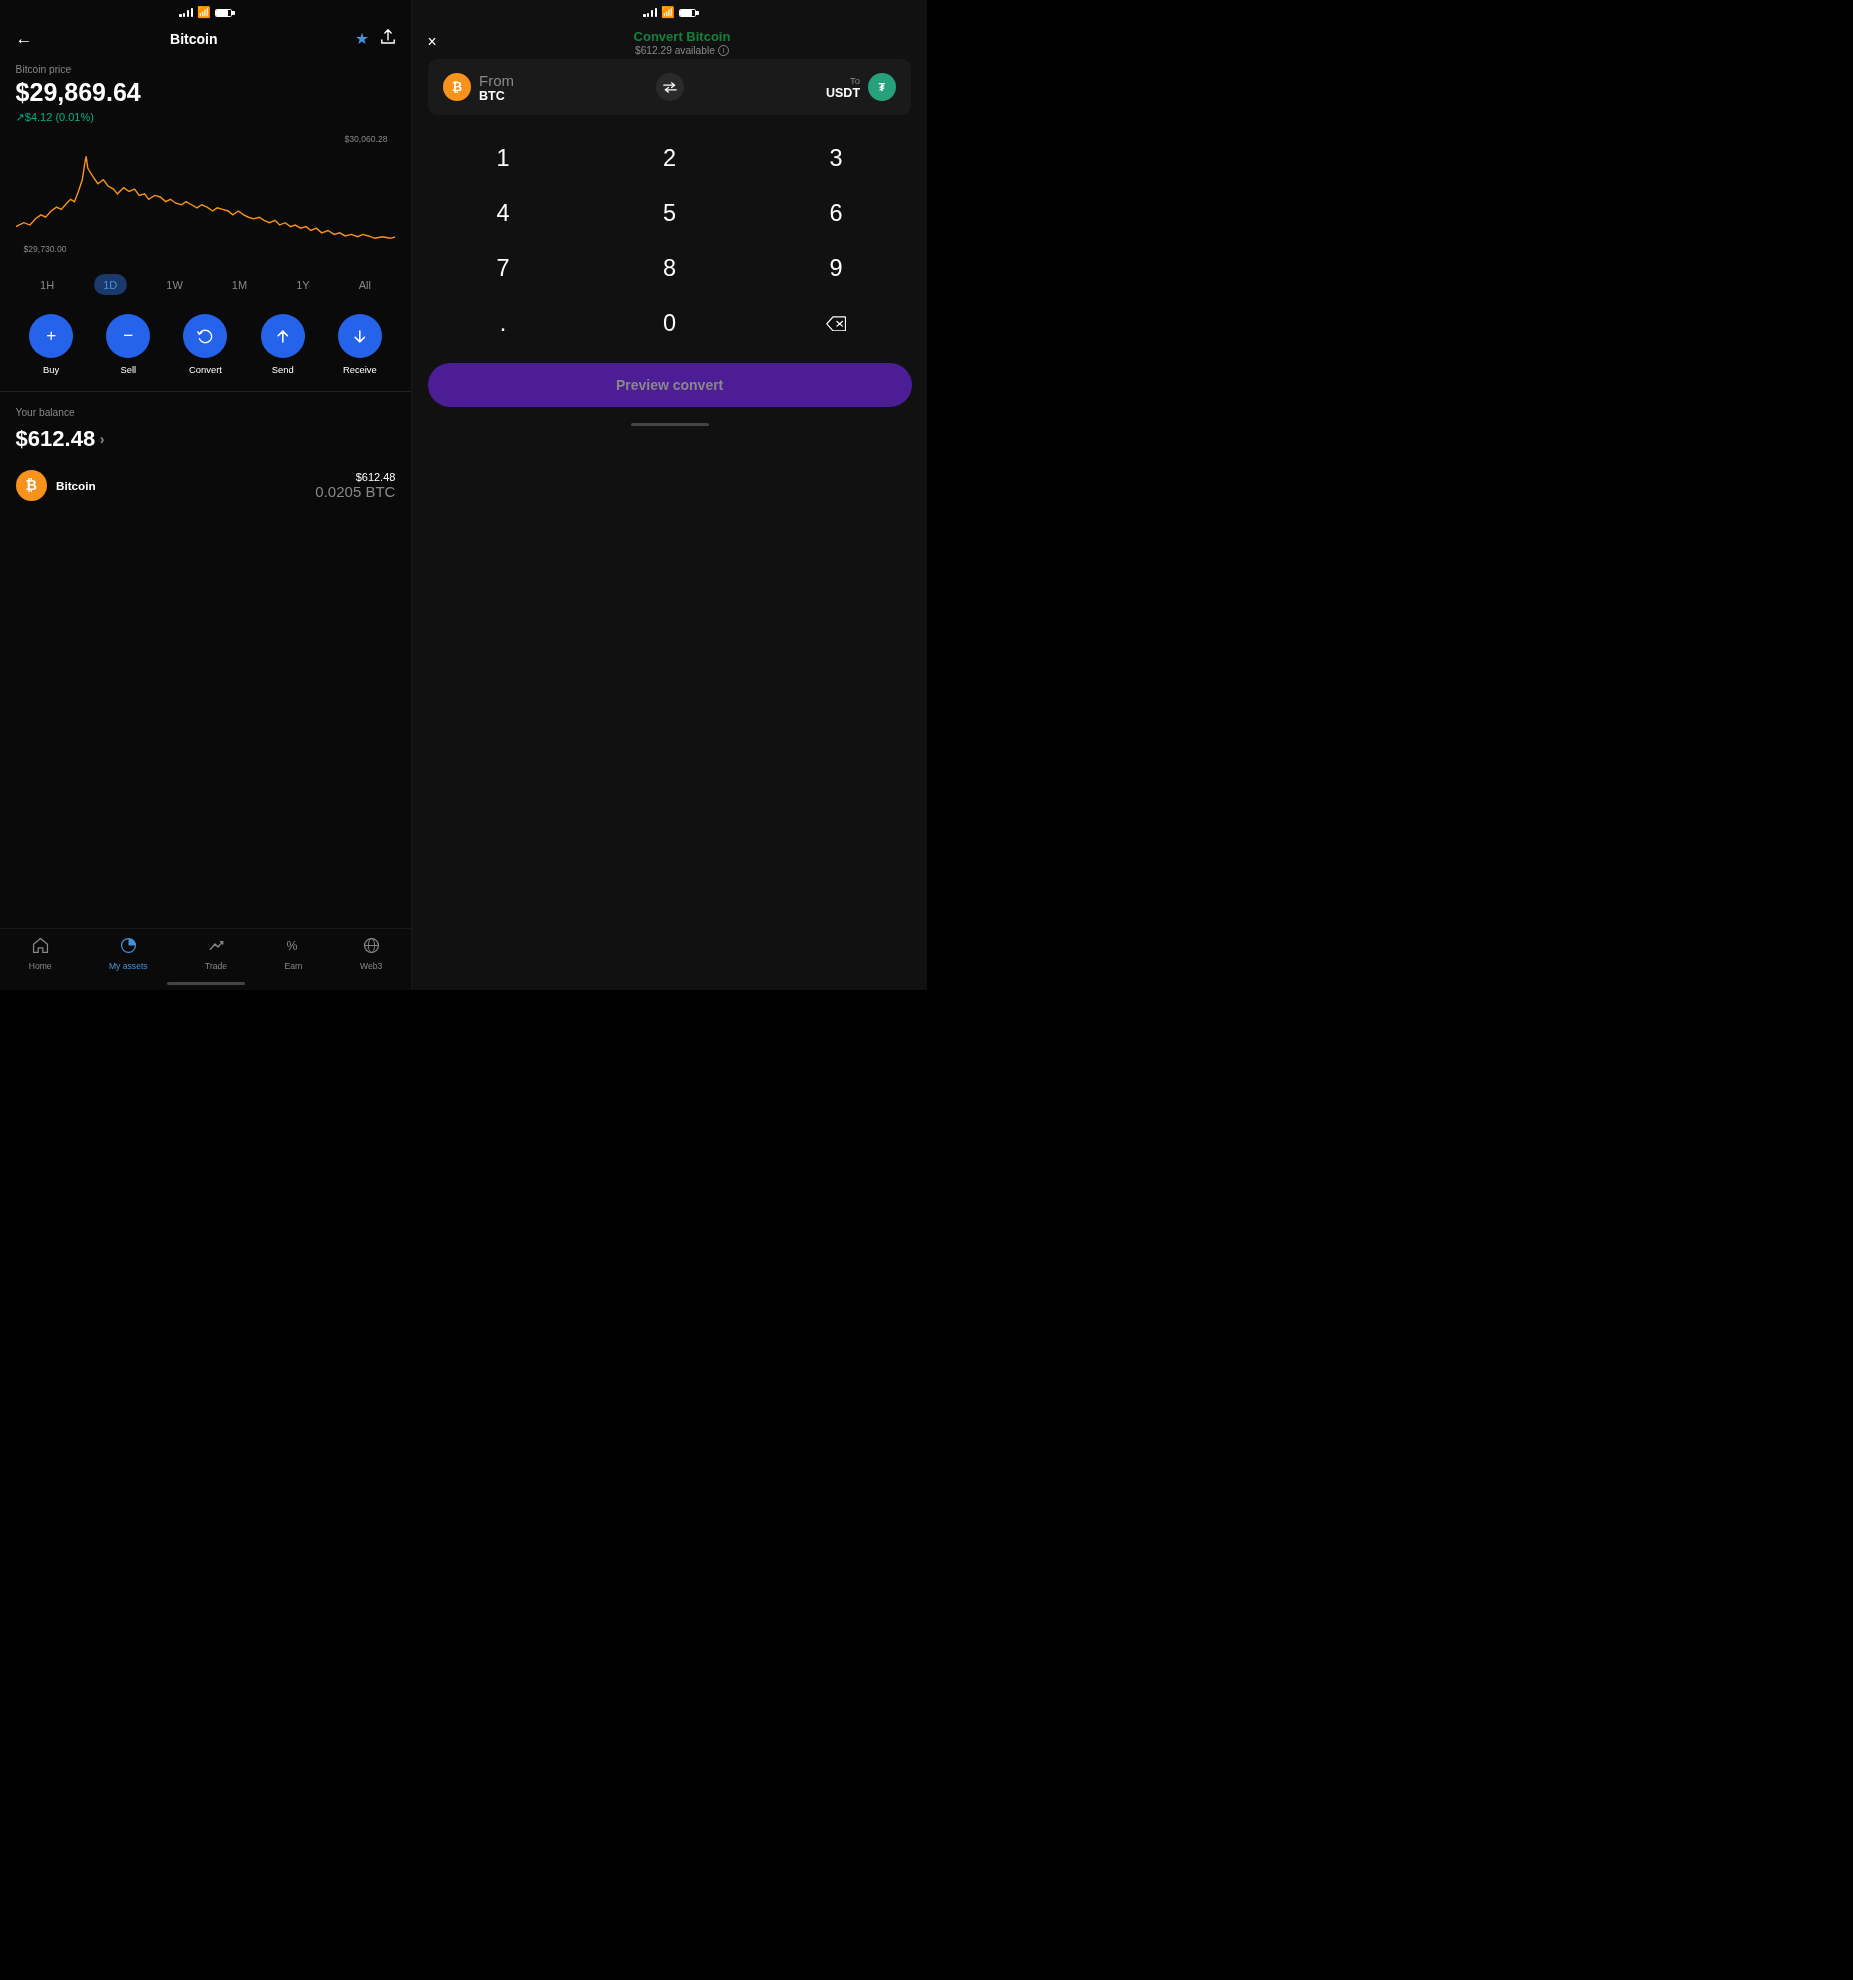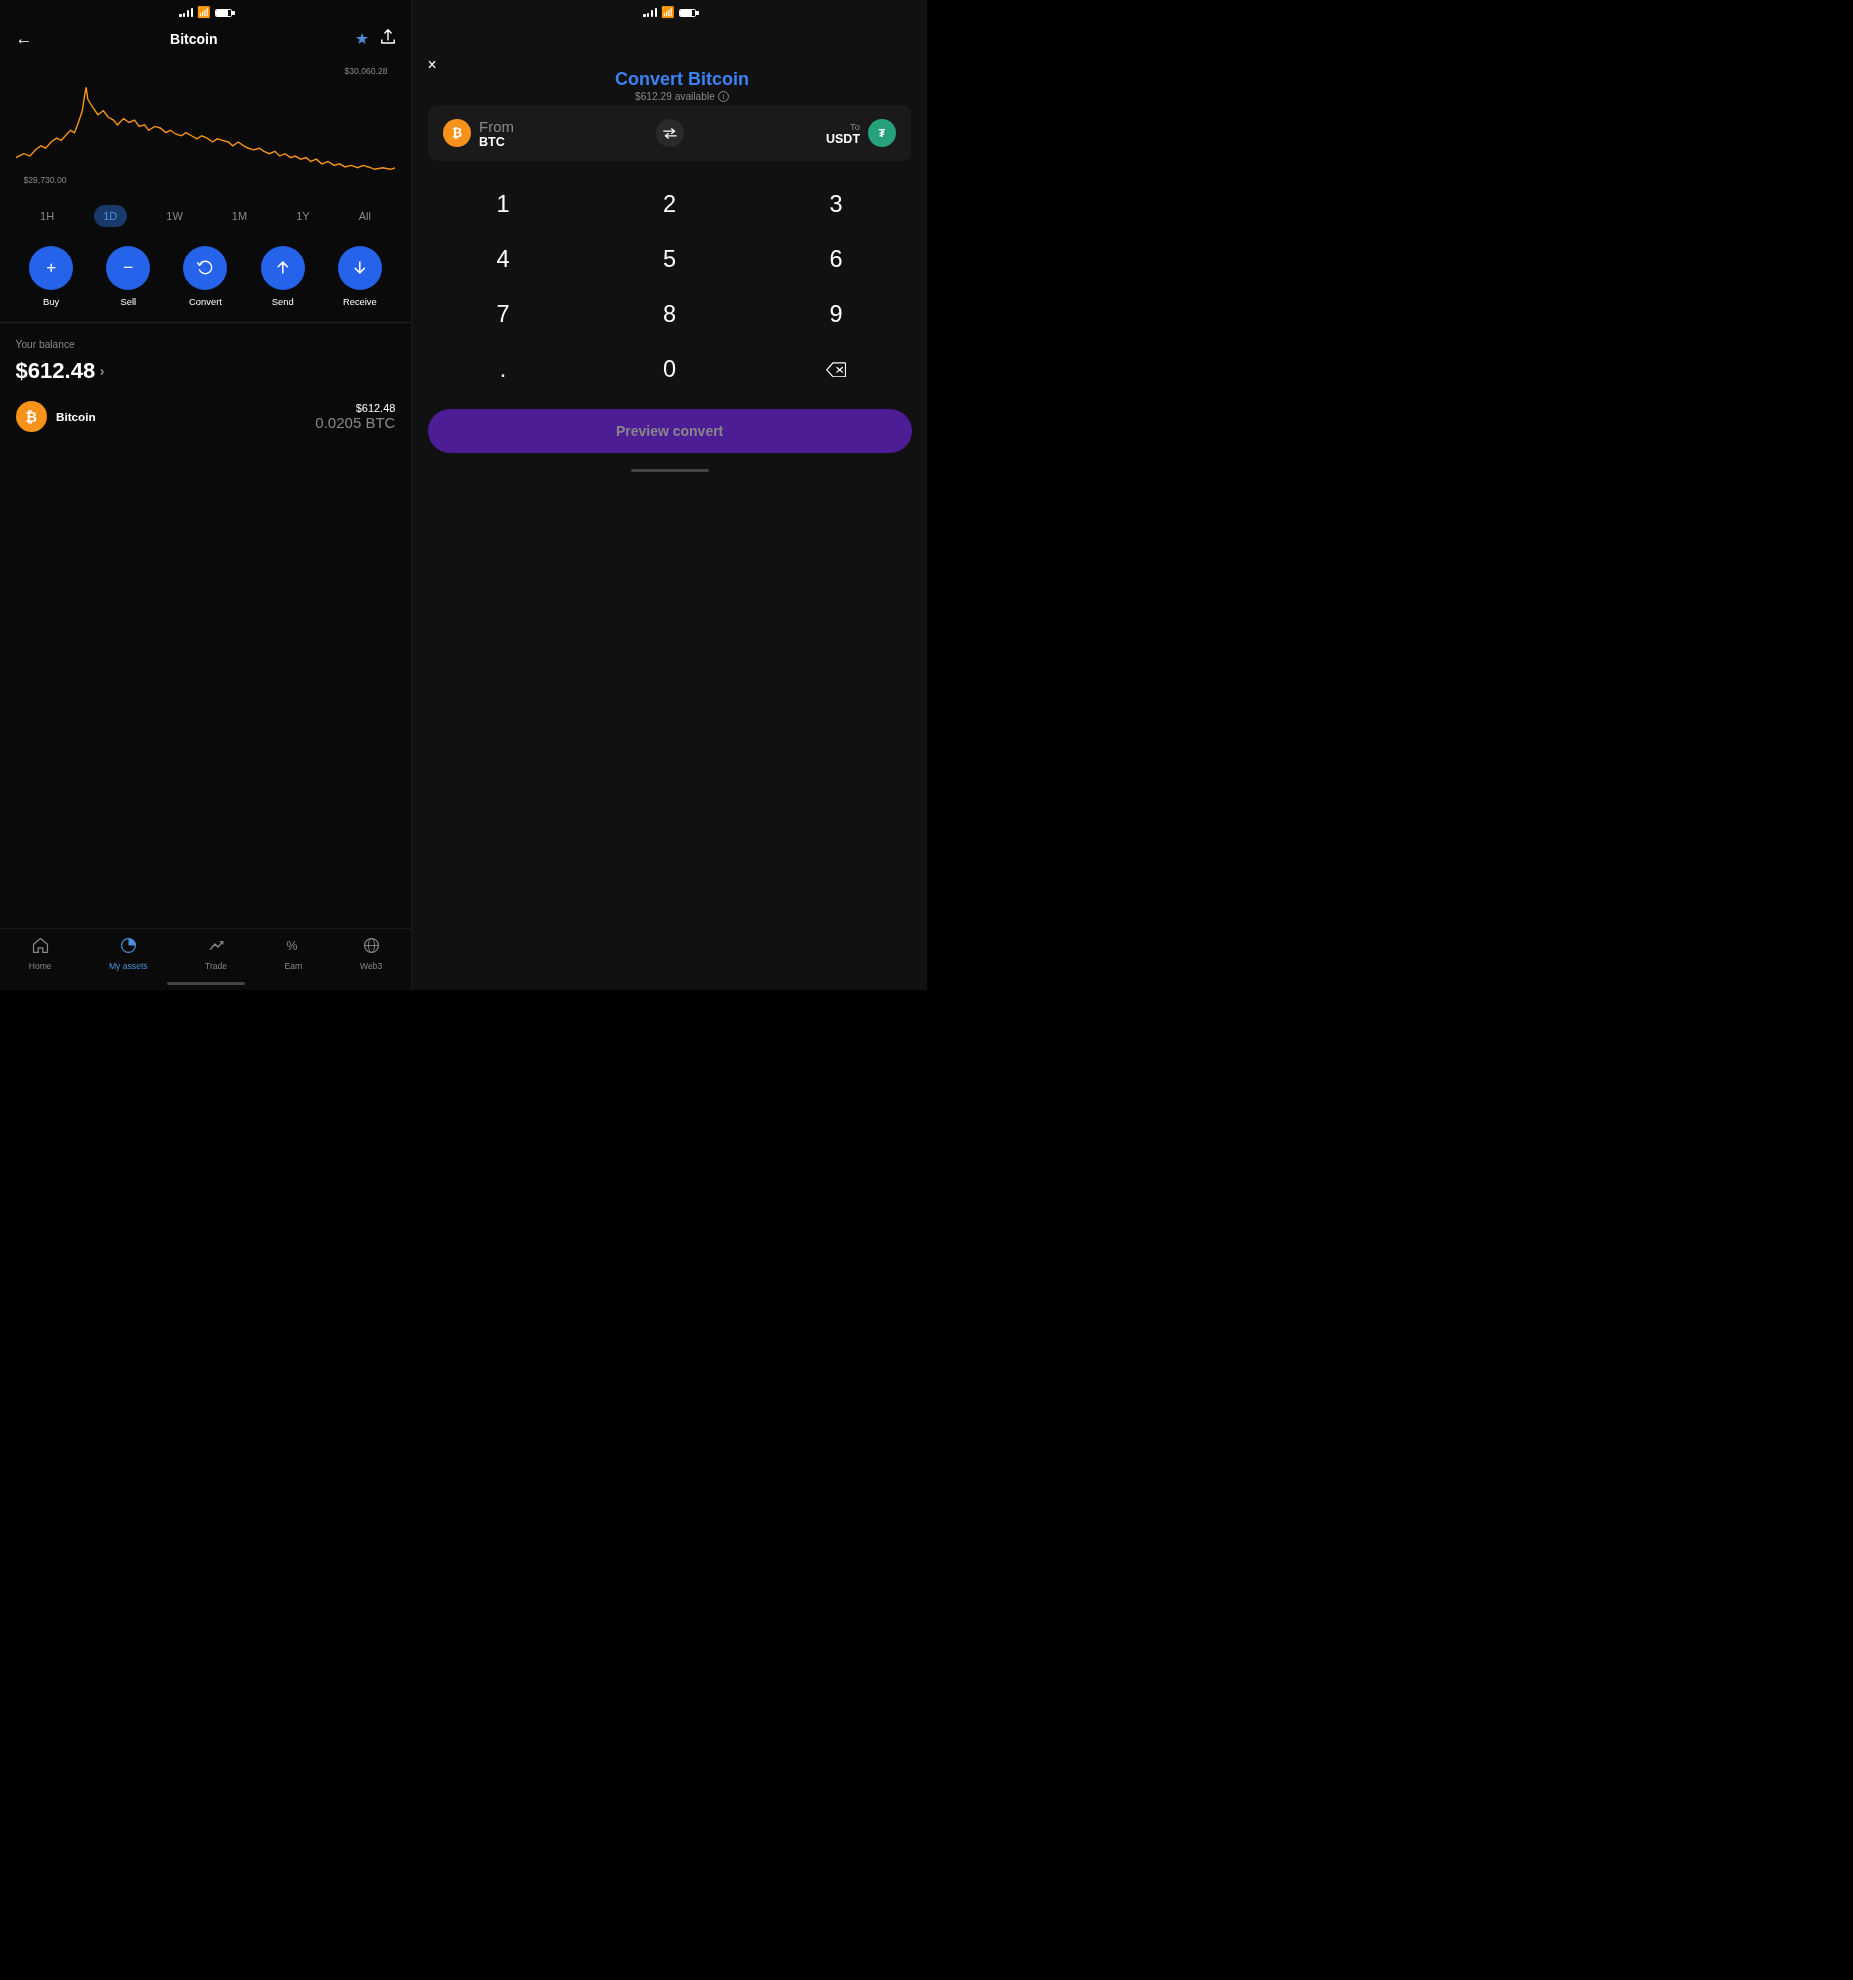--- a/index.html
+++ b/index.html
@@ -314,24 +314,23 @@
       color: #fff;
       font-size: 15.6px;
       cursor: pointer;
       width: 25px;
     }
     .convert-title-area {
       flex: 1;
       text-align: center;
     }
     .convert-title {
-      color: #3b82f6;
-      font-size: 18px;
+      color: #15803d;
+      font-size: 13px;
       font-weight: 600;
-      margin-top: 40px;
     }
     .convert-available {
       color: #888;
       font-size: 10.2px;
       display: flex;
       align-items: flex-start;
       justify-content: center;
       gap: 3.1px;
       margin-top: 1.6px;
     }
@@ -514,20 +513,25 @@
     <div class="nav-actions">
       <span class="star-icon">★</span>
       <span class="share-icon">
         <svg width="14" height="15.6" viewBox="0 0 18 20" fill="none">
           <path d="M9 1v13M9 1L5 5M9 1l4 4M1 14v4h16v-4" stroke="#fff" stroke-width="1.8" stroke-linecap="round" stroke-linejoin="round"></path>
         </svg>
       </span>
     </div>
   </div>
 
+  <div class="price-section">
+    <div class="price-label">Bitcoin price</div>
+    <div class="price-main">$29,869.64</div>
+    <div class="price-change">↗$4.12 (0.01%)</div>
+  </div>
 
   <div class="chart-container">
     <span class="chart-label-top">$30,060.28</span>
     <svg class="chart-svg" viewBox="0 0 487 150" preserveAspectRatio="none">
       <defs>
         <linearGradient id="chartGrad" x1="0" y1="0" x2="0" y2="1">
           <stop offset="0%" stop-color="#f7931a" stop-opacity="0.3"></stop>
           <stop offset="100%" stop-color="#f7931a" stop-opacity="0"></stop>
         </linearGradient>
       </defs>

